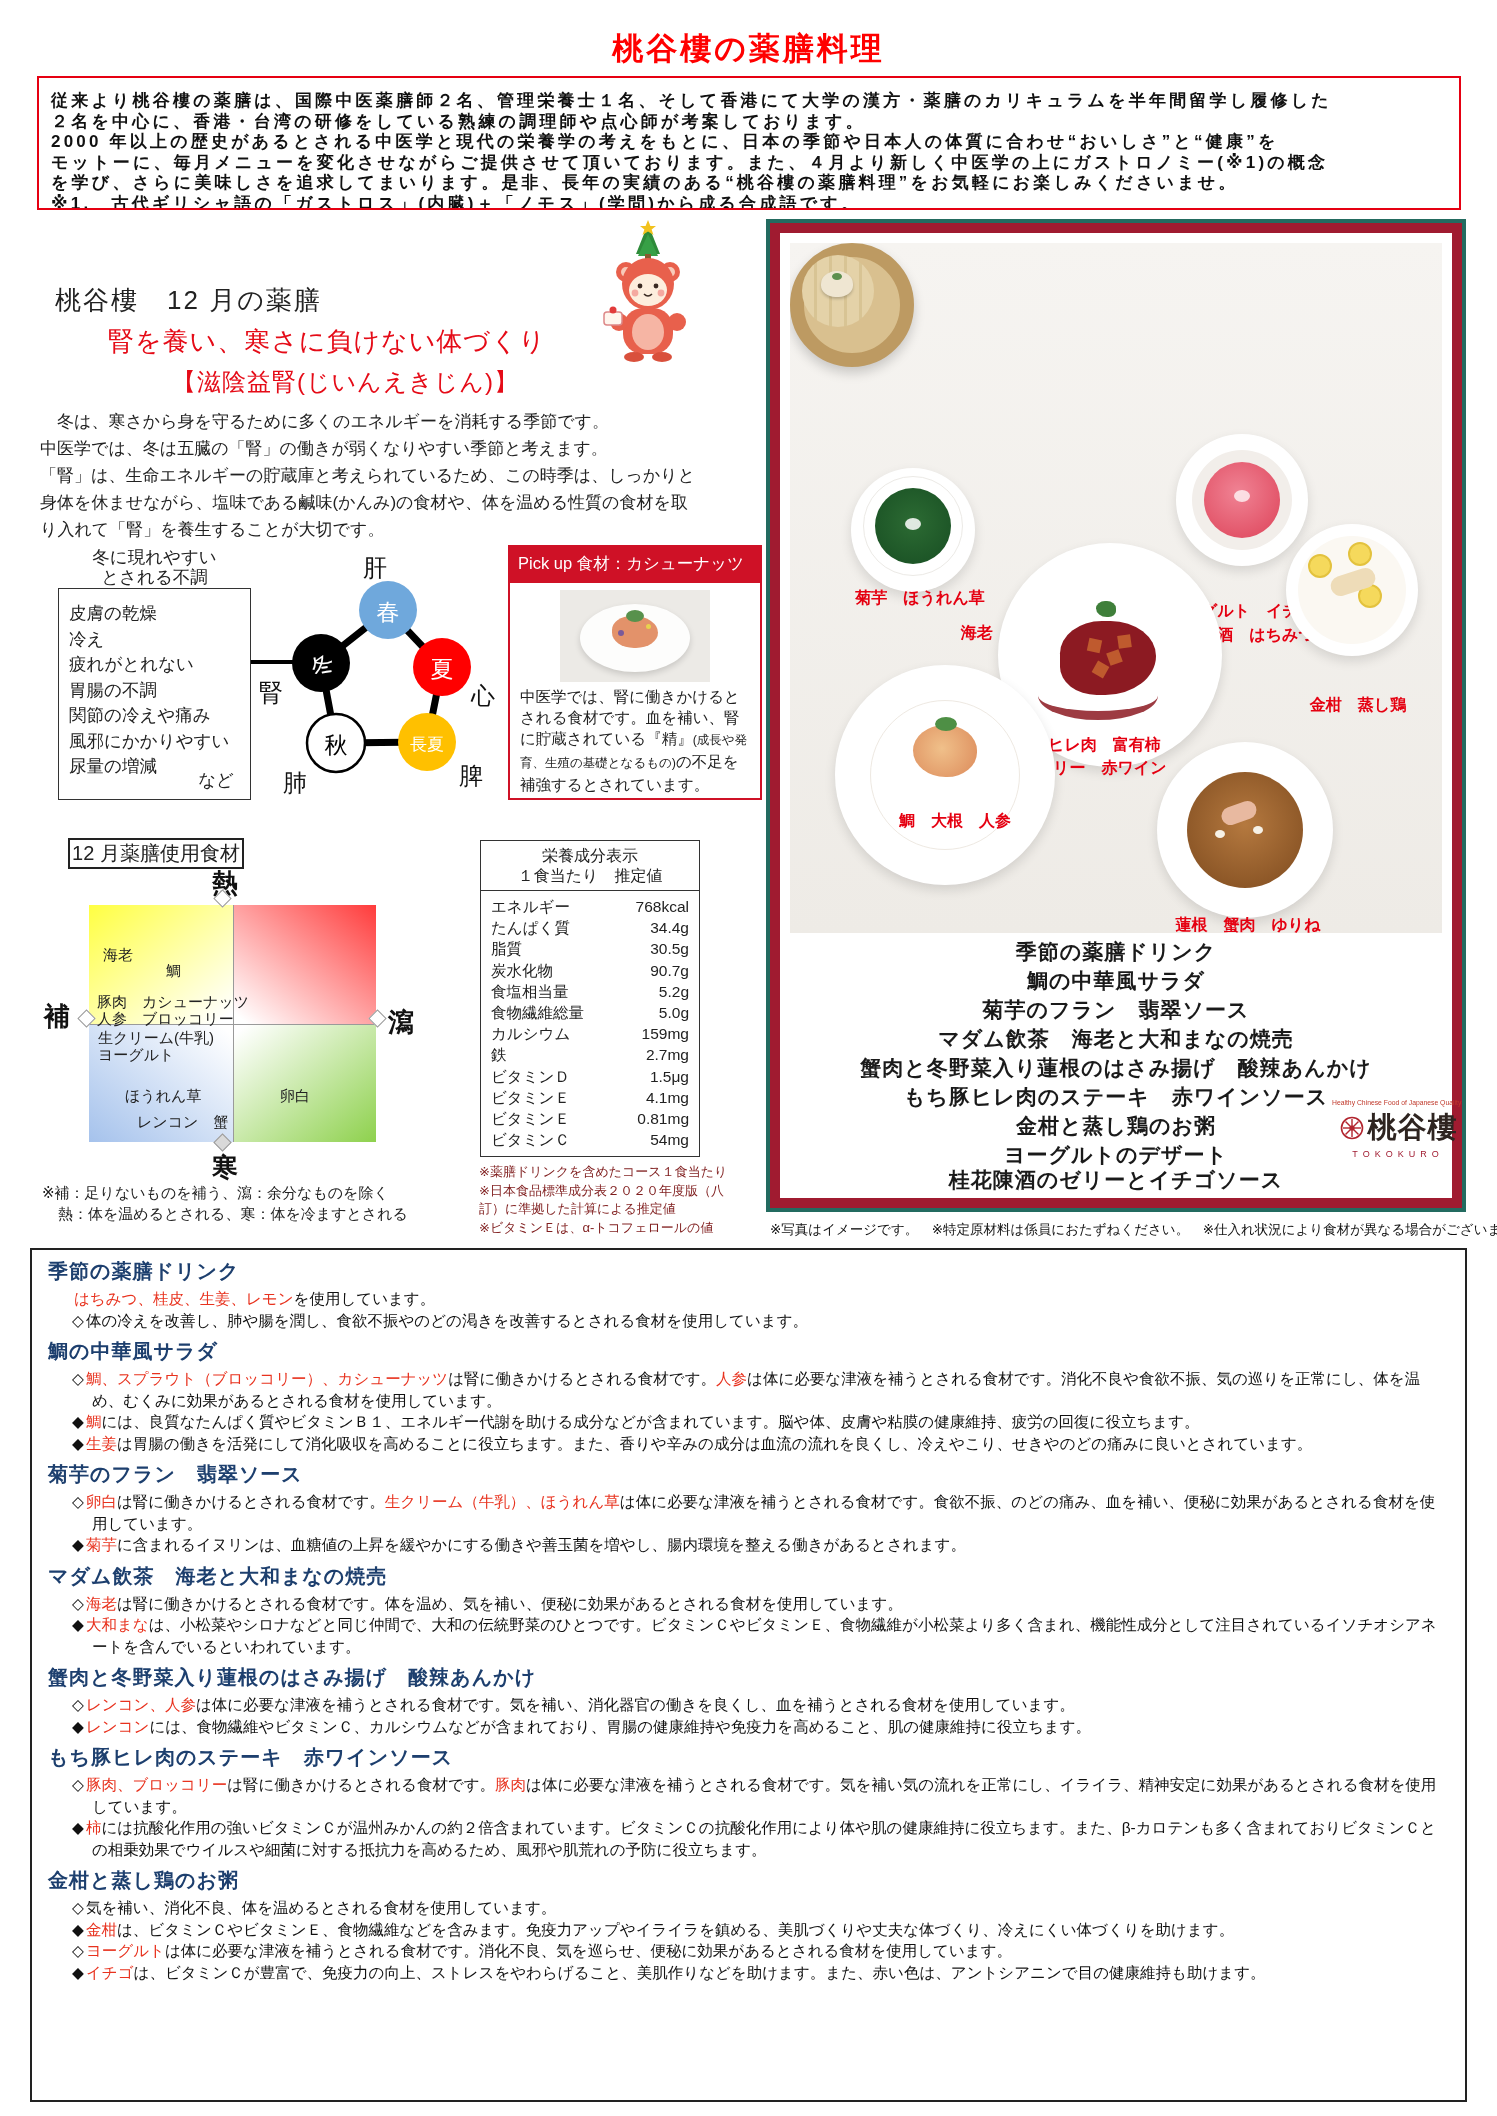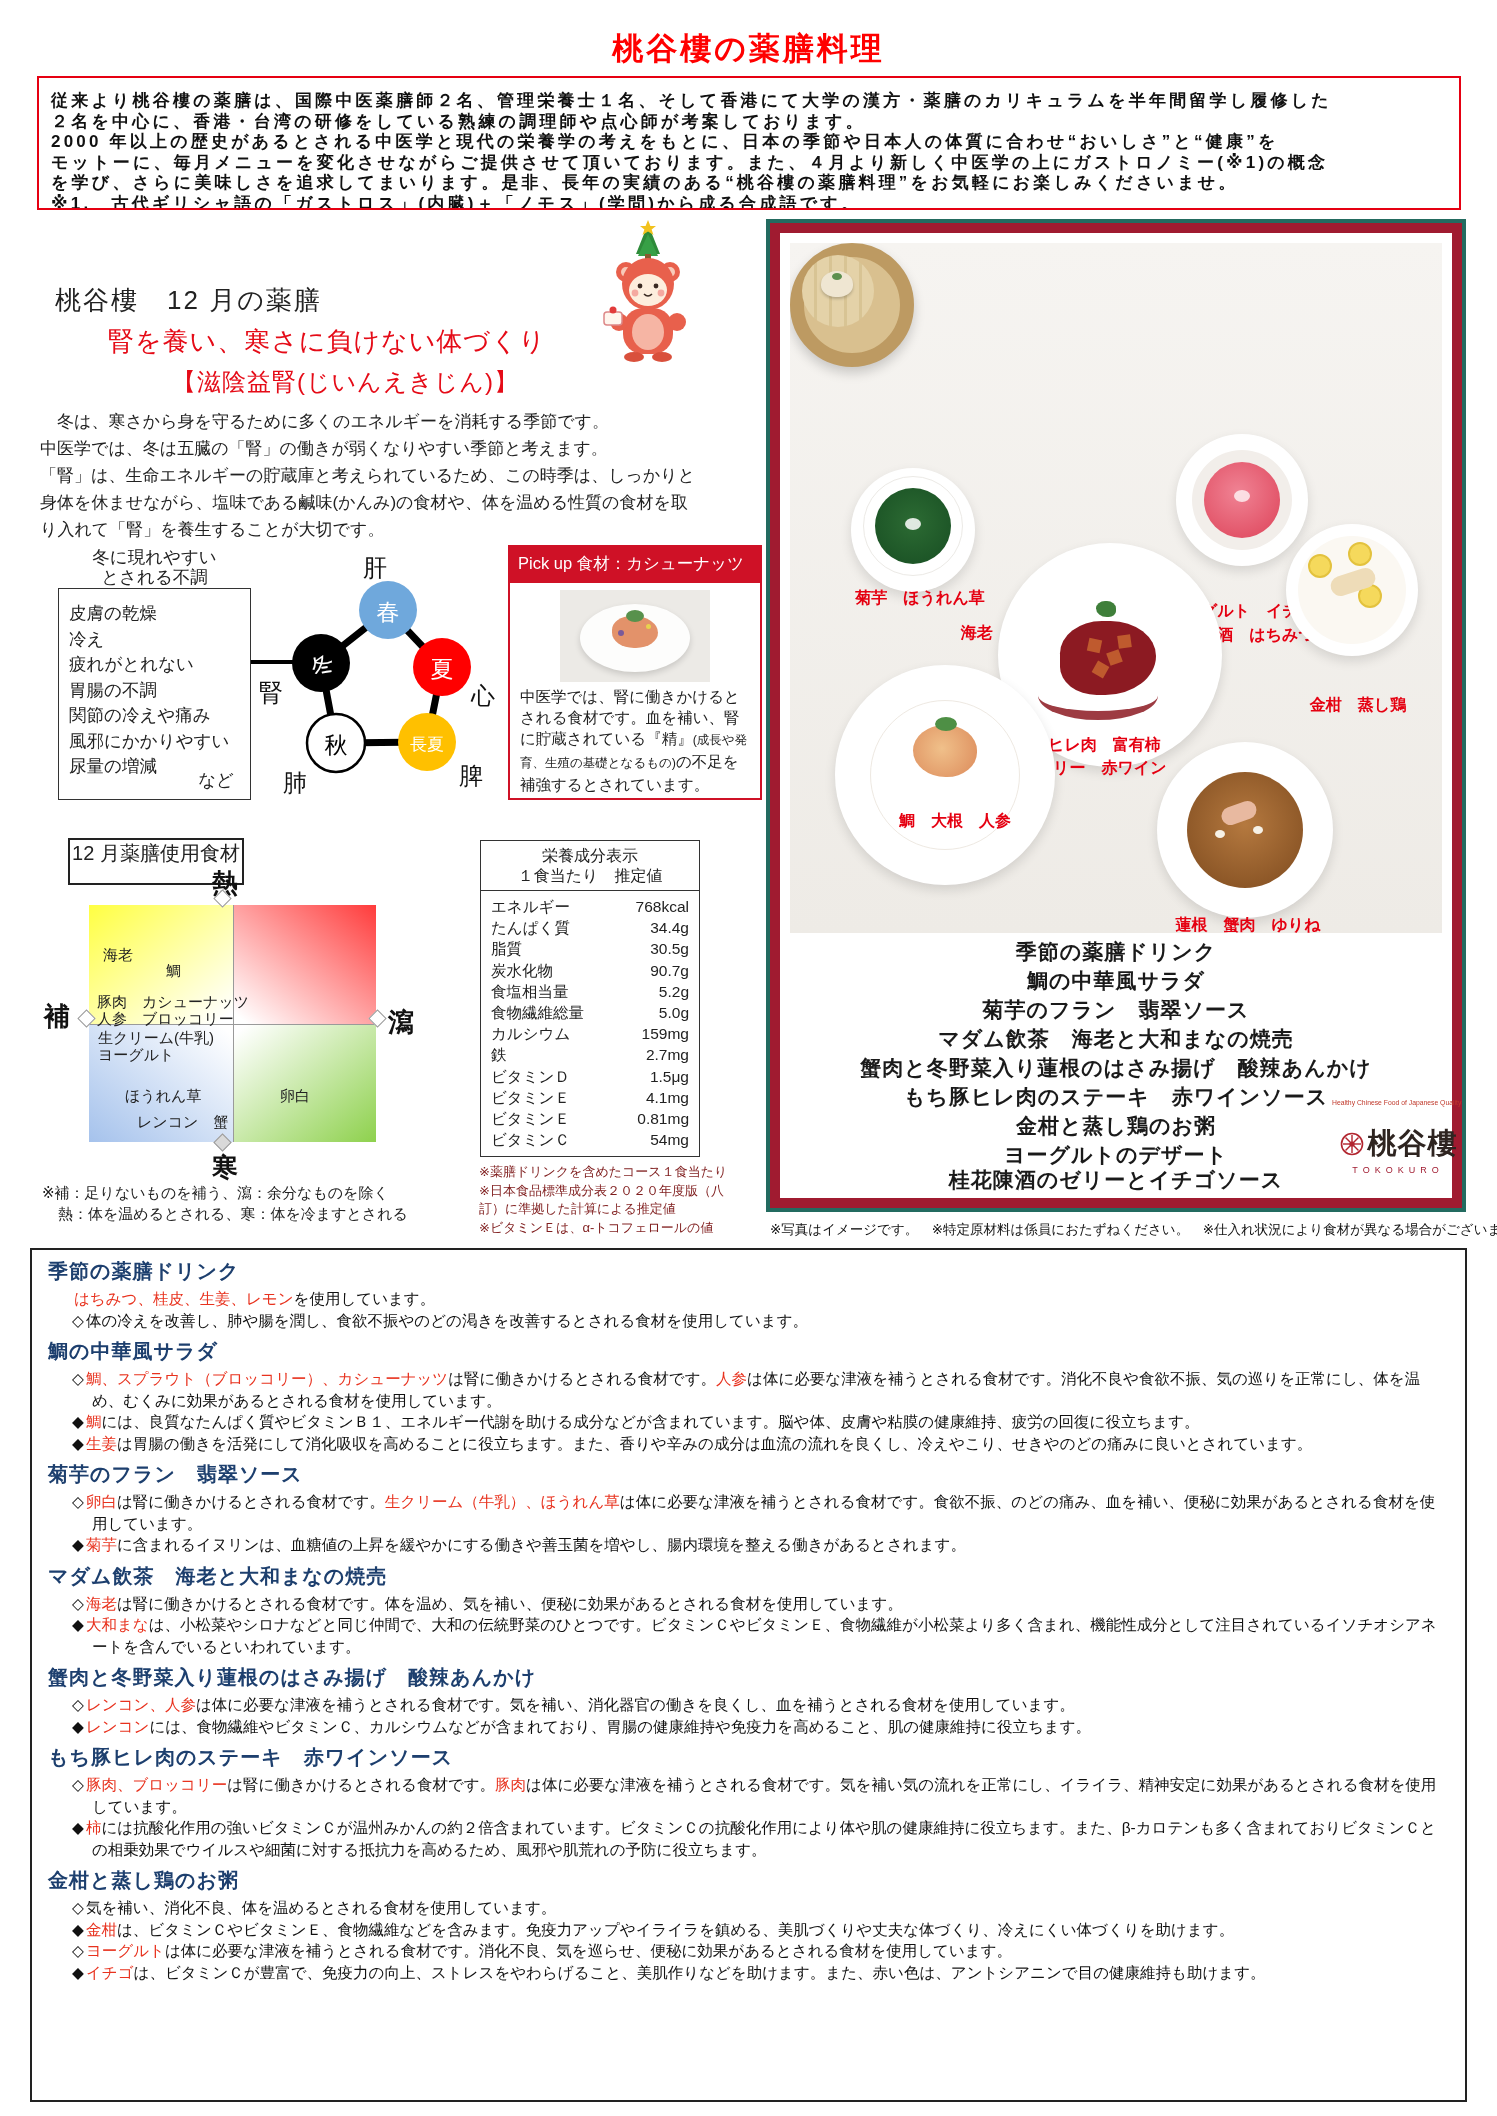--- a/index.html
+++ b/index.html
@@ -33,21 +33,21 @@
   .pickup-box{left:508px;top:581px;width:254px;height:219px;border:2px solid #cf1126;box-sizing:border-box;background:#fff;}
   .pickup-photo{position:relative;width:150px;height:92px;margin:7px auto 4px auto;background:#eceae6;overflow:hidden;}
   .pp-plate{position:absolute;left:20px;top:14px;width:110px;height:68px;border-radius:50%;background:#fdfdfc;box-shadow:0 3px 6px rgba(0,0,0,.15);}
   .pp-food{position:absolute;left:52px;top:26px;width:46px;height:32px;border-radius:45% 55% 50% 50%;background:#e3926a;}
   .pp-green{position:absolute;left:66px;top:20px;width:18px;height:12px;border-radius:50%;background:#58914c;}
   .pp-dot1{position:absolute;left:58px;top:40px;width:6px;height:6px;border-radius:50%;background:#7a5a9a;}
   .pp-dot2{position:absolute;left:86px;top:34px;width:5px;height:5px;border-radius:50%;background:#e8d24e;}
   .pickup-text{padding:0 10px;font-size:15.5px;line-height:21px;color:#222;}
   .pickup-text .small{font-size:12.5px;}
 
-  .quad-label-box{left:68px;top:838px;width:176px;height:47px;border:2px solid #222;box-sizing:border-box;
+  .quad-label-box{left:68px;top:838px;width:176px;height:31px;border:2px solid #222;box-sizing:border-box;
                   text-align:center;font-size:20px;line-height:27px;color:#222;}
   .axis-word{font-size:26px;font-weight:bold;color:#111;}
   .quad{left:89px;top:905px;width:287px;height:237px;}
   .q{position:absolute;width:50%;height:50%;}
   .q-tl{left:0;top:0;background:linear-gradient(to bottom right,#ffff42,#ffffff 95%);}
   .q-tr{right:0;top:0;background:linear-gradient(to bottom left,#ff3b3b,#ffffff 95%);}
   .q-bl{left:0;bottom:0;background:linear-gradient(to top right,#a5c2ec,#ffffff 95%);}
   .q-br{right:0;bottom:0;background:linear-gradient(to top left,#8ed14d,#ffffff 95%);}
   .q-vline{position:absolute;left:50%;top:0;width:1.5px;height:100%;background:#9a9a9a;}
   .q-hline{position:absolute;left:0;top:50%;width:100%;height:1.5px;background:#9a9a9a;}
@@ -96,21 +96,21 @@
   .soup-brown{position:absolute;left:30px;top:30px;width:116px;height:116px;border-radius:50%;background:radial-gradient(circle at 50% 45%,#b5793f,#7d4a1e);}
   .shrimp{position:absolute;left:64px;top:62px;width:36px;height:18px;border-radius:10px;background:#e8b9a0;transform:rotate(-20deg);}
   .lily{position:absolute;width:10px;height:8px;border-radius:50%;background:#f6f1e6;}
 
   .menu{left:790px;top:940px;width:652px;text-align:center;color:#1a1a1a;}
   .menu div{font-size:21px;font-weight:bold;line-height:23px;margin-bottom:6px;letter-spacing:1px;white-space:nowrap;}
   .menu div.tight{margin-bottom:2px;}
 
   .logo{left:1332px;top:1098px;width:132px;text-align:center;}
   .logo-tag{font-size:8px;color:#c0392b;white-space:nowrap;transform:scale(.85);transform-origin:left;}
-  .logo-row{display:flex;align-items:center;justify-content:center;gap:3px;margin-top:17px;}
+  .logo-row{display:flex;align-items:center;justify-content:center;gap:3px;margin-top:1px;}
   .logo-name{font-family:"Liberation Serif","DejaVu Serif",serif;font-weight:bold;font-size:29px;color:#2e2420;letter-spacing:1px;white-space:nowrap;}
   .logo-rom{font-size:9px;color:#a01b30;letter-spacing:5px;margin-top:1px;}
 
   .disclaimer{left:770px;top:1221px;width:700px;font-size:13.5px;color:#111;white-space:nowrap;}
 
   .bottom-box{left:30px;top:1248px;width:1437px;height:854px;border:2px solid #222;box-sizing:border-box;
               padding:8px 16px;overflow:hidden;}
   .sec-title{font-size:20px;font-weight:bold;color:#1d3f6e;margin:7px 0 3px 0;letter-spacing:1px;}
   .sec:first-child .sec-title{margin-top:0;}
   .sec-line{font-size:15.5px;line-height:21.5px;color:#111;padding-left:44px;text-indent:-20px;}

